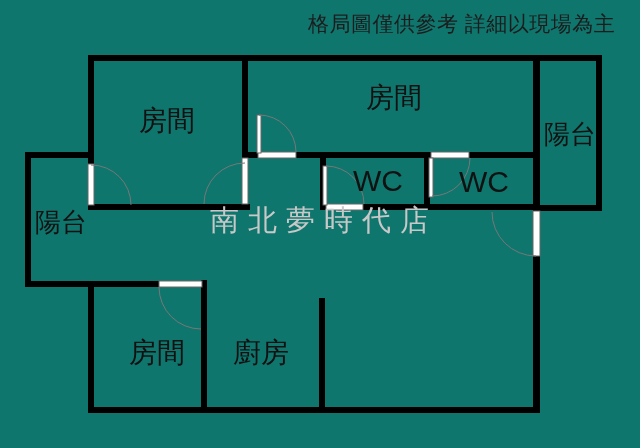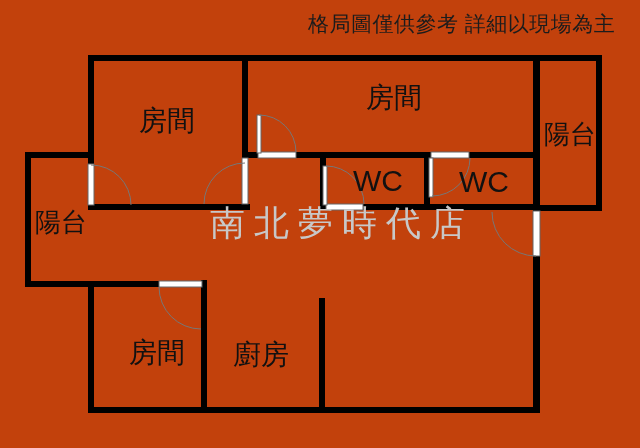--- a/index.html
+++ b/index.html
@@ -1,34 +1,34 @@
 <!DOCTYPE html>
 <html><head>
 <meta charset="utf-8">
 <style>
   html,body{margin:0;padding:0;background:#ffffff;}
-  #stage{position:relative;width:640px;height:448px;background:#c2410c;overflow:hidden;
+  #stage{position:relative;width:640px;height:448px;background:#0f766e;overflow:hidden;
          font-family:"Liberation Sans","DejaVu Sans",sans-serif;}
   #plan-svg{position:absolute;left:0;top:0;}
   .room-label{position:absolute;color:#111111;white-space:nowrap;line-height:1;
               font-family:"Liberation Sans","DejaVu Sans",sans-serif;}
   .wm{position:absolute;color:#c8c8c8;white-space:nowrap;line-height:1;
       font-family:"Liberation Serif","DejaVu Serif",serif;}
   #disclaimer{position:absolute;left:308px;top:13px;width:300px;font-size:21px;
               color:#1c1c1c;letter-spacing:0.5px;white-space:nowrap;}
-  #wm-store{left:210px;top:206px;font-size:35px;letter-spacing:9px;}
+  #wm-store{left:210px;top:206px;font-size:29px;letter-spacing:9px;}
   #wm-company{left:155px;top:283px;font-size:20px;letter-spacing:3px;}
   #label-bed1{left:139px;top:107px;font-size:28px;}
   #label-bed2{left:366px;top:84px;font-size:28px;}
   #label-bed3{left:129px;top:339px;font-size:28px;}
   #label-balcony-left{left:35px;top:209px;font-size:26px;}
   #label-balcony-right{left:544px;top:121px;font-size:26px;}
   #label-wc1{left:353px;top:166px;font-size:30px;}
   #label-wc2{left:459px;top:167px;font-size:30px;}
-  #label-kitchen{left:233px;top:341px;font-size:28px;}
+  #label-kitchen{left:233px;top:341px;font-size:28px;font-family:Liberation Mono, monospace;}
   #label-living{left:406px;top:316px;font-size:28px;}
   .wall{fill:#000000;}
   .opening{fill:#ffffff;stroke:#666666;stroke-width:1;}
   .leaf{fill:#ffffff;stroke:#666666;stroke-width:1;}
   .arc{fill:none;stroke:#777777;stroke-width:1;}
 </style>
 </head>
 <body>
 
 <div id="stage">

